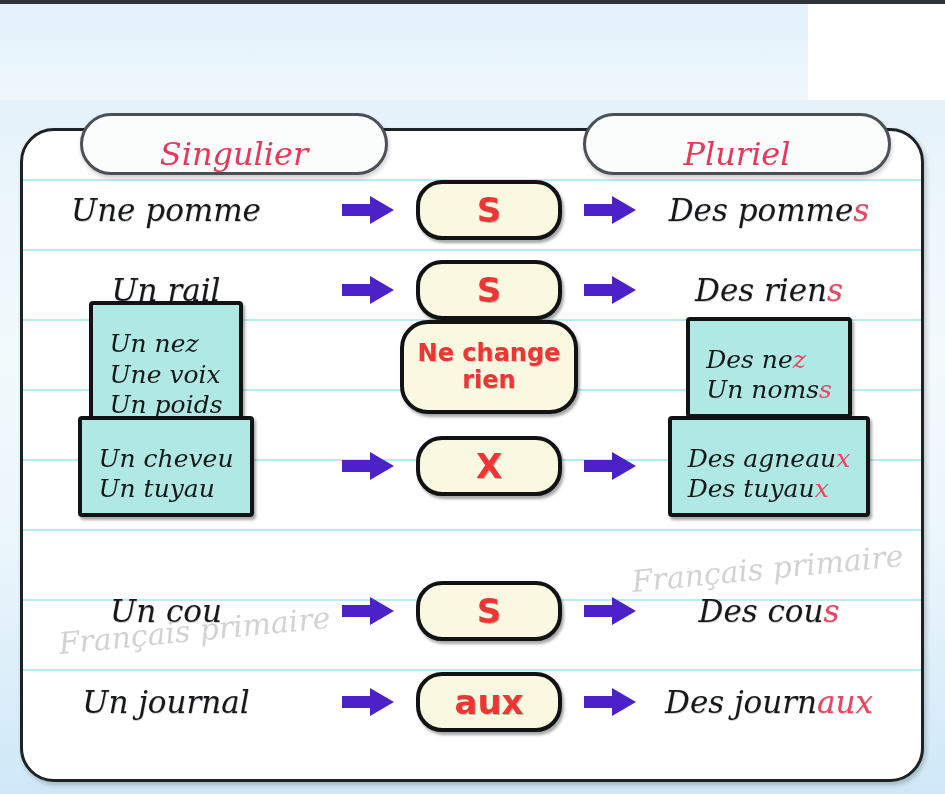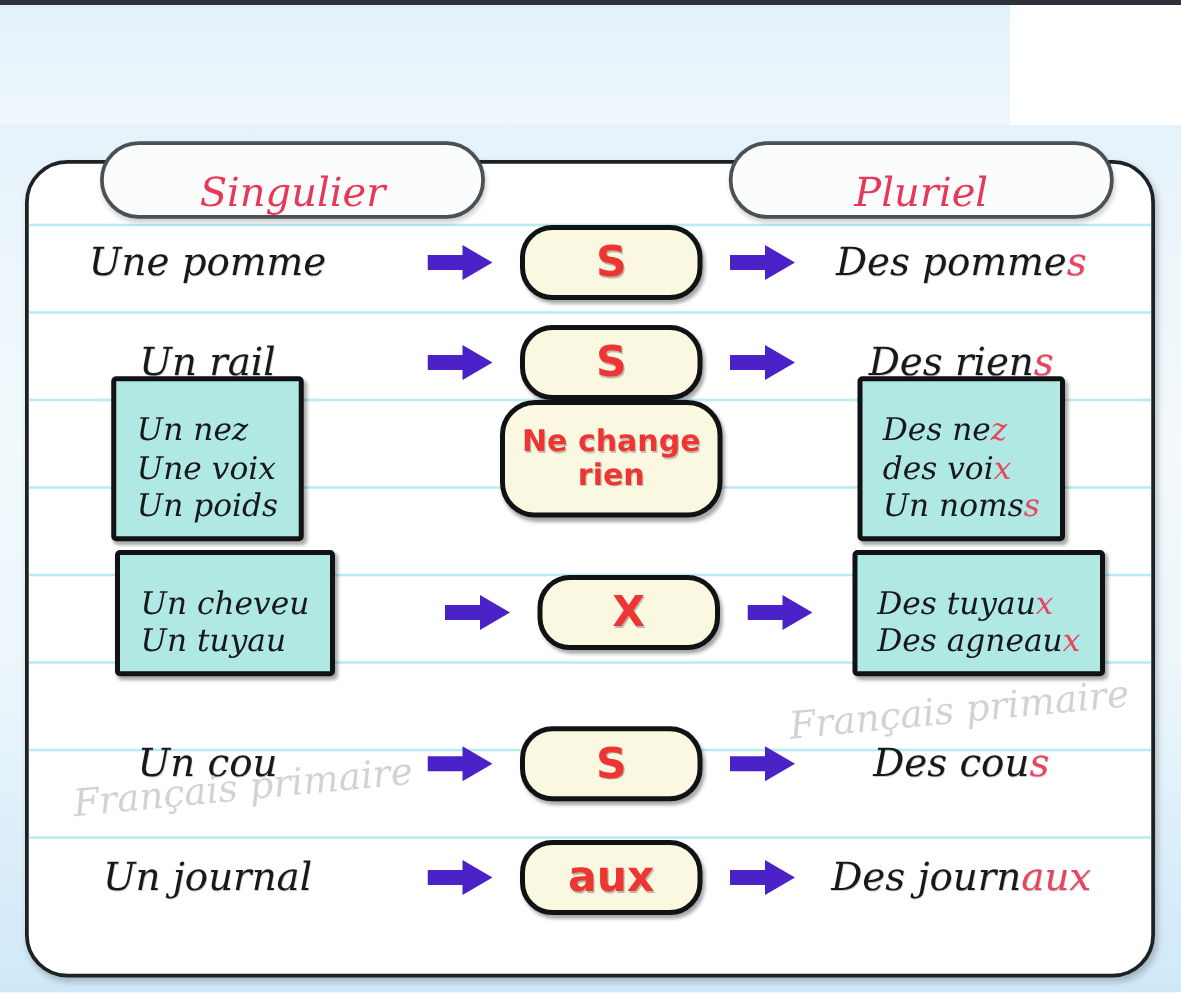--- a/index.html
+++ b/index.html
@@ -329,27 +329,26 @@
     <div class="cell-arrow1"></div>
     <div class="cell-mid">
       <div class="rule-pill block">
         <span class="rule-phrase">Ne change rien</span>
       </div>
     </div>
     <div class="cell-arrow2"></div>
     <div class="cell-right">
       <div class="teal-box">
         <div class="line"><span>Des ne</span><span class="hl">z</span></div>
-        <div class="line"><span>des voi</span><span class="hl">x</span></div>
         <div class="line"><span>Un noms</span><span class="hl">s</span></div>
       </div>
     </div>
   </div>
 
-  <div class="row" style="top:438px; height:104px;margin-left:14px;">
+  <div class="row" style="top:414px; height:104px;">
     <div class="cell-left">
       <div class="teal-box">
         <div class="line">Un cheveu</div>
         <div class="line">Un tuyau</div>
       </div>
     </div>
     <div class="cell-arrow1">
       <svg class="arrow" viewBox="0 0 52 30">
         <path d="M0 9 H28 V1 L52 15 L28 29 V21 H0 Z" fill="#4b22c8"></path>
       </svg>
@@ -359,22 +358,22 @@
         <span class="rule-letter">X</span>
       </div>
     </div>
     <div class="cell-arrow2">
       <svg class="arrow" viewBox="0 0 52 30">
         <path d="M0 9 H28 V1 L52 15 L28 29 V21 H0 Z" fill="#4b22c8"></path>
       </svg>
     </div>
     <div class="cell-right">
       <div class="teal-box">
+        <div class="line"><span>Des agneau</span><span class="hl">x</span></div>
         <div class="line"><span>Des tuyau</span><span class="hl">x</span></div>
-        <div class="line"><span>Des agneau</span><span class="hl">x</span></div>
       </div>
     </div>
   </div>
 
   <div class="watermark wm-a">Français primaire</div>
   <div class="watermark wm-b">Français primaire</div>
 
   <div class="row" style="top:583px; height:56px;">
     <div class="cell-left">
       <span class="word">Un cou</span>

